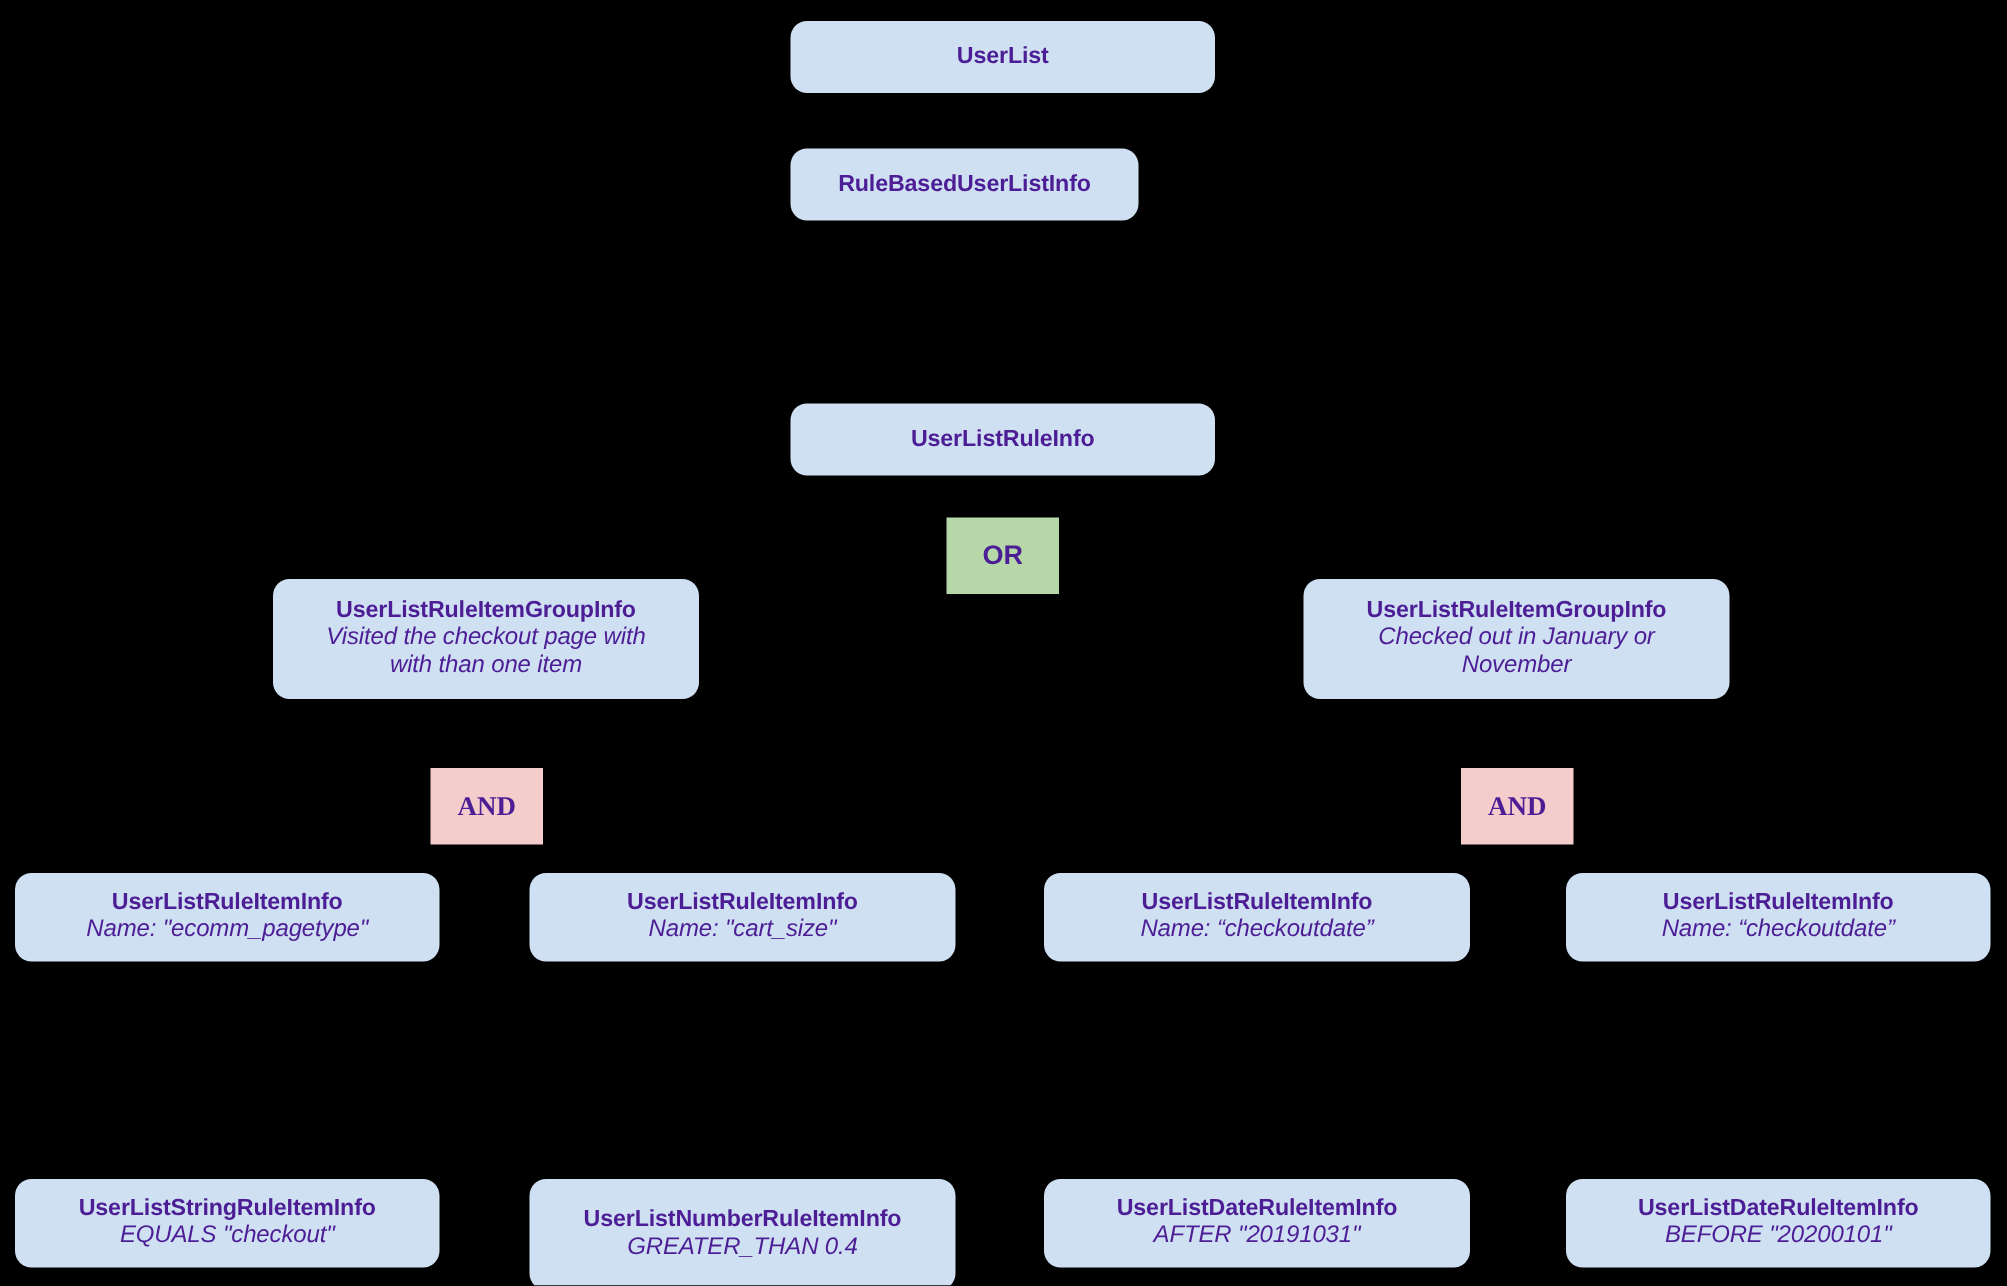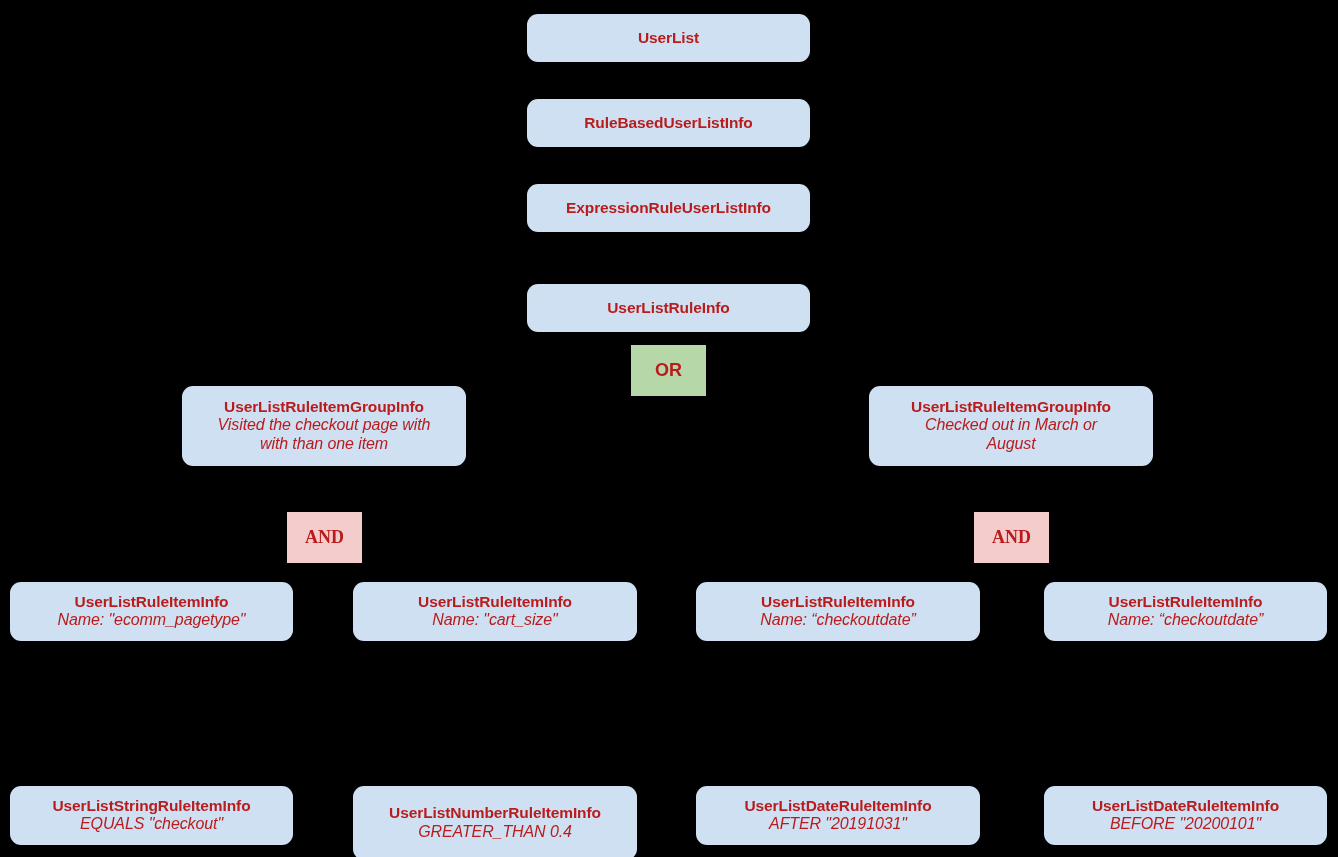--- a/index.html
+++ b/index.html
@@ -27,21 +27,21 @@
     pointer-events: none;
   }
   .node {
     position: absolute;
     box-sizing: border-box;
     display: flex;
     flex-direction: column;
     align-items: center;
     justify-content: center;
     text-align: center;
-    color: #b91c1c;
+    color: #4c1d95;
     line-height: 1.18;
     padding: 2px 8px;
   }
   .node.rounded {
     background: #cfe0f2;
     border-radius: 11px;
   }
   .node.op-or {
     background: #b6d7a8;
     border-radius: 0;
@@ -111,46 +111,43 @@
       <polygon points="833,782 843,782 838,790"></polygon>
       <path d="M1186,641 L1186,782"></path>
       <polygon points="1181,782 1191,782 1186,790"></polygon>
     </g>
   </svg>
 
   <div class="node rounded" style="left:527px; top:14px; width:283px; height:48px;">
     <div class="n-title">UserList</div>
   </div>
 
-  <div class="node rounded" style="left:527px; top:99px; width:283px; height:48px;">
+  <div class="node rounded" style="left:527px; top:99px; width:232px; height:48px;">
     <div class="n-title">RuleBasedUserListInfo</div>
   </div>
 
-  <div class="node rounded" style="left:527px; top:184px; width:283px; height:48px;">
-    <div class="n-title">ExpressionRuleUserListInfo</div>
-  </div>
 
-  <div class="node rounded" style="left:527px; top:269px; width:283px; height:48px;margin-top:15px;">
+  <div class="node rounded" style="left:527px; top:269px; width:283px; height:48px;">
     <div class="n-title">UserListRuleInfo</div>
   </div>
 
   <div class="node op-or" style="left:631px; top:345px; width:75px; height:51px;">
     <div class="op-label">OR</div>
   </div>
 
   <div class="node rounded" style="left:182px; top:386px; width:284px; height:80px;">
     <div class="n-title">UserListRuleItemGroupInfo</div>
     <div class="n-sub">Visited the checkout page with</div>
     <div class="n-sub">with than one item</div>
   </div>
 
   <div class="node rounded" style="left:869px; top:386px; width:284px; height:80px;">
     <div class="n-title">UserListRuleItemGroupInfo</div>
-    <div class="n-sub">Checked out in March or</div>
-    <div class="n-sub">August</div>
+    <div class="n-sub">Checked out in January or</div>
+    <div class="n-sub">November</div>
   </div>
 
   <div class="node op-and" style="left:287px; top:512px; width:75px; height:51px;">
     <div class="op-label">AND</div>
   </div>
 
   <div class="node op-and" style="left:974px; top:512px; width:75px; height:51px;">
     <div class="op-label">AND</div>
   </div>
 

